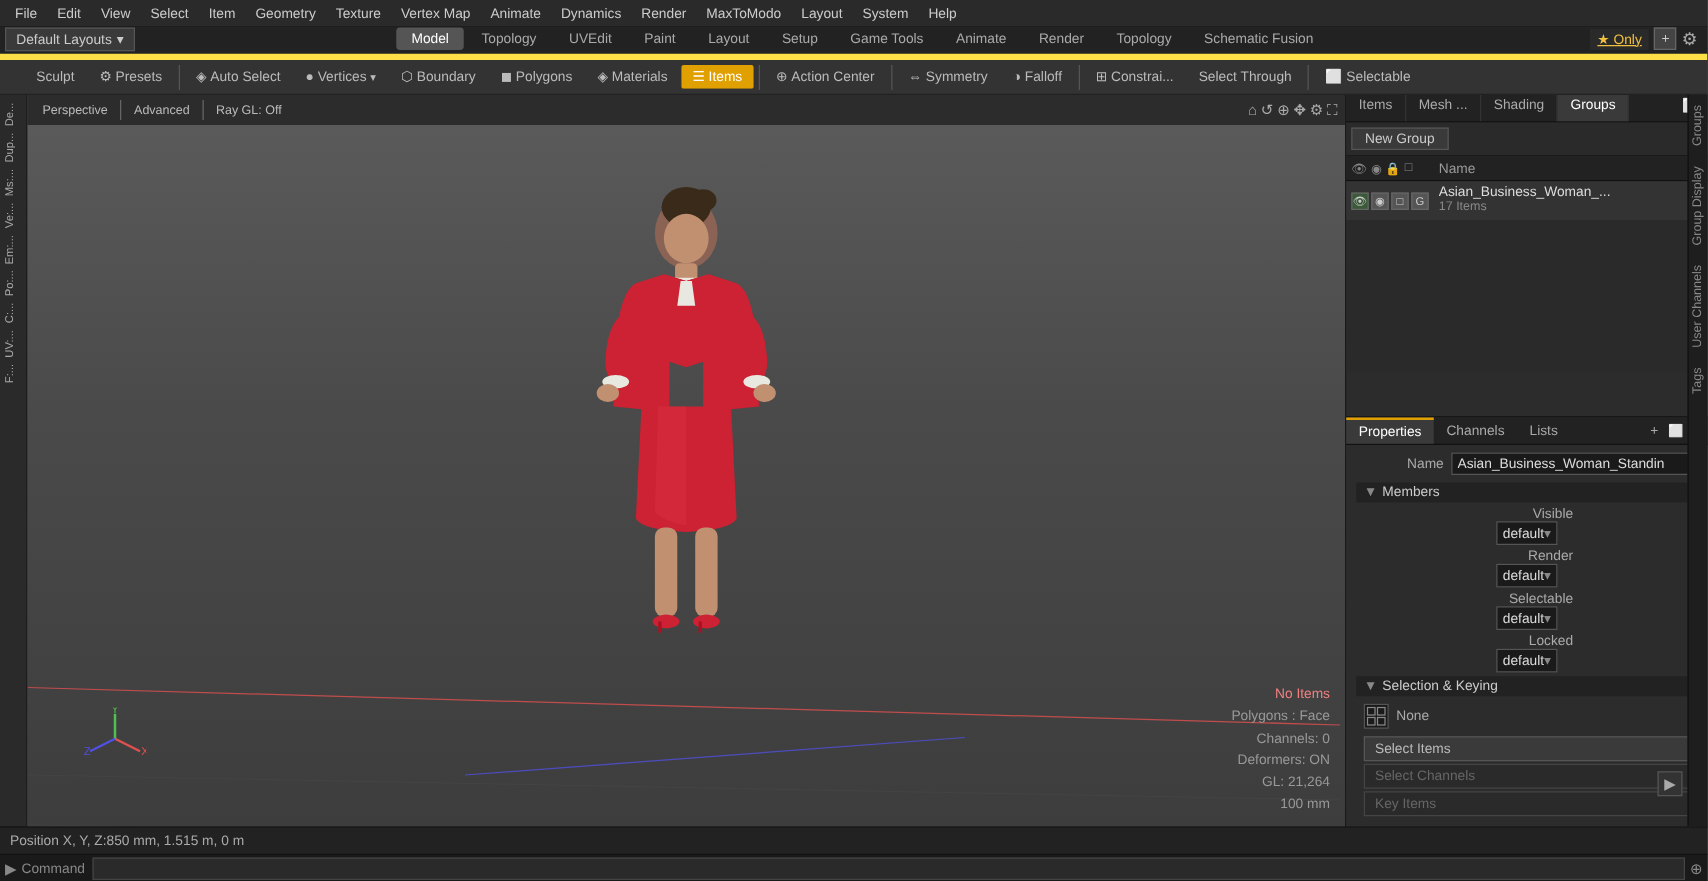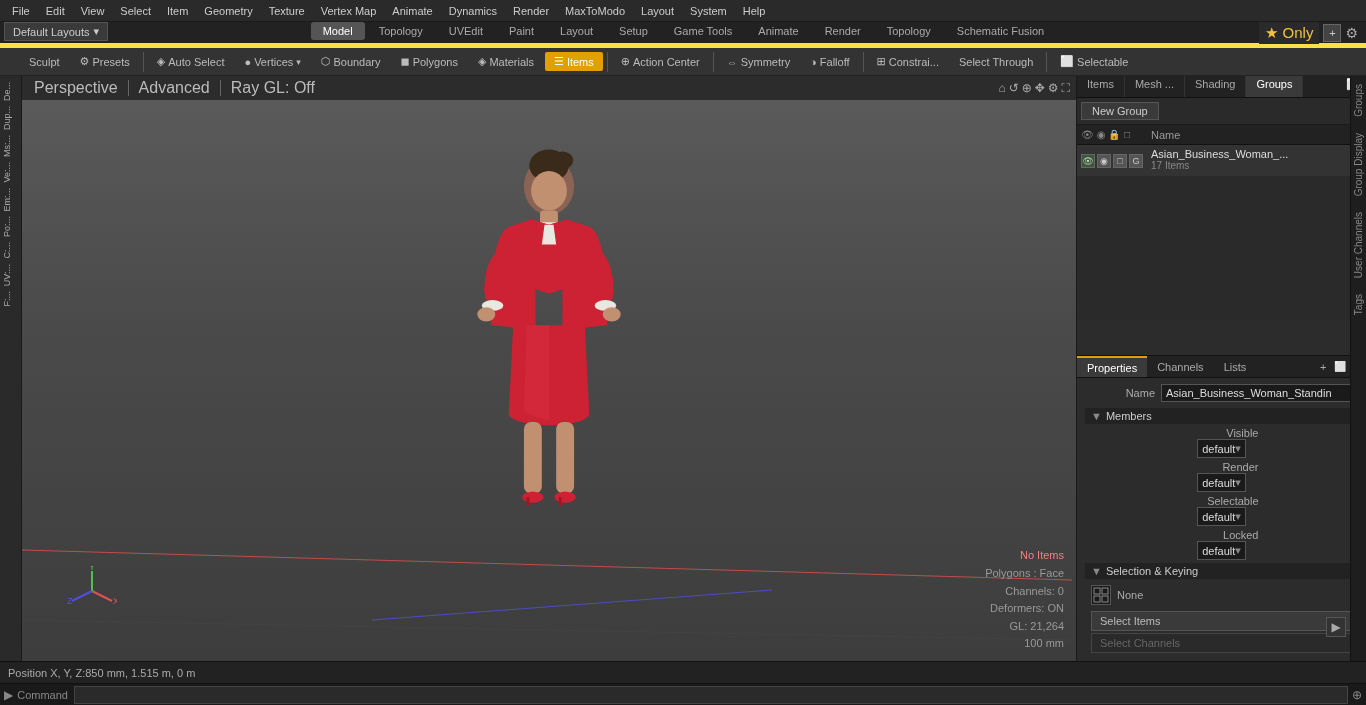--- a/index.html
+++ b/index.html
@@ -9,29 +9,29 @@
     .menu-bar { display: flex; align-items: center; background: #2a2a2a; height: 22px; padding: 0 4px; border-bottom: 1px solid #1a1a1a; }
     .menu-item { padding: 2px 8px; color: #ccc; cursor: pointer; font-size: 11px; }
 
     
     .layout-bar { display: flex; align-items: flex-start; background: #222; height: 26px; border-bottom: 5px solid #fde047; }
     .layout-selector { background: #3a3a3a; border: 1px solid #555; color: #ccc; padding: 2px 8px; font-size: 11px; margin-left: 4px; display: flex; align-items: center; gap: 4px; }
     .layout-tabs { display: flex; flex: 1; justify-content: center; gap: 2px; }
     .layout-tab { padding: 3px 12px; color: #aaa; font-size: 11px; cursor: pointer; border-radius: 3px; }
     .layout-tab.active { background: #555; color: #fff; }
     .layout-right { display: flex; align-items: center; gap: 4px; margin-right: 8px; }
-    .star-only { color: #f0c040; font-size: 15px; padding: 2px 6px; background: #2a2a2a; }
+    .star-only { color: #f0c040; font-size: 11px; padding: 2px 6px; background: #2a2a2a; text-decoration: underline; }
     .plus-btn { background: #444; border: 1px solid #666; color: #ccc; width: 18px; height: 18px; display: flex; align-items: center; justify-content: center; cursor: pointer; }
 
     
     .tool-bar { display: flex; align-items: center; background: #333; height: 28px; border-bottom: 1px solid #222; padding: 0 20px; gap: 2px; }
     .tool-btn { padding: 2px 8px; color: #bbb; font-size: 11px; cursor: pointer; display: flex; align-items: center; gap: 3px; border: 1px solid transparent; border-radius: 2px; }
     .tool-btn.items-active { background: #e0a000; color: #fff; }
     .tool-separator { width: 1px; height: 20px; background: #555; margin: 0 2px; }
-    .tool-btn-small { padding: 2px 6px; font-size: 16px; color: #bbb; cursor: pointer; }
+    .tool-btn-small { padding: 2px 6px; font-size: 10px; color: #bbb; cursor: pointer; }
 
     
     .left-strip { width: 22px; background: #2a2a2a; border-right: 1px solid #1a1a1a; display: flex; flex-direction: column; align-items: center; padding-top: 4px; gap: 1px; overflow: hidden; }
     .left-btn { width: 18px; color: #aaa; font-size: 9px; cursor: pointer; text-align: center; padding: 2px 0; writing-mode: vertical-rl; transform: rotate(180deg); white-space: nowrap; overflow: hidden; }
 
     
     .viewport { flex: 1; background: #4a4a4a; position: relative; overflow: hidden; }
     .viewport-toolbar { display: flex; align-items: center; background: rgba(0,0,0,0.4); height: 24px; padding: 0 6px; gap: 4px; position: absolute; top: 0; left: 0; right: 0; z-index: 10; }
     .vp-separator { width: 1px; height: 16px; background: #666; }
     .vp-icons { display: flex; gap: 3px; margin-left: auto; }
@@ -454,20 +454,21 @@
               <rect x="9" y="9" width="6" height="6" fill="none" stroke="#888" stroke-width="1"></rect>
             </svg>
           </div>
           <span class="none-label">None</span>
         </div>
 
         <button class="sel-btn">Select Items</button>
 
         <button class="sel-btn disabled">Select Channels</button>
 
+        <button class="sel-btn disabled">Key Items</button>
 
       </div>
     </div>
 
     <div class="right-side-tabs">
       <span class="side-tab">Groups</span>
       <span class="side-tab">Group Display</span>
       <span class="side-tab">User Channels</span>
       <span class="side-tab">Tags</span>
     </div>

